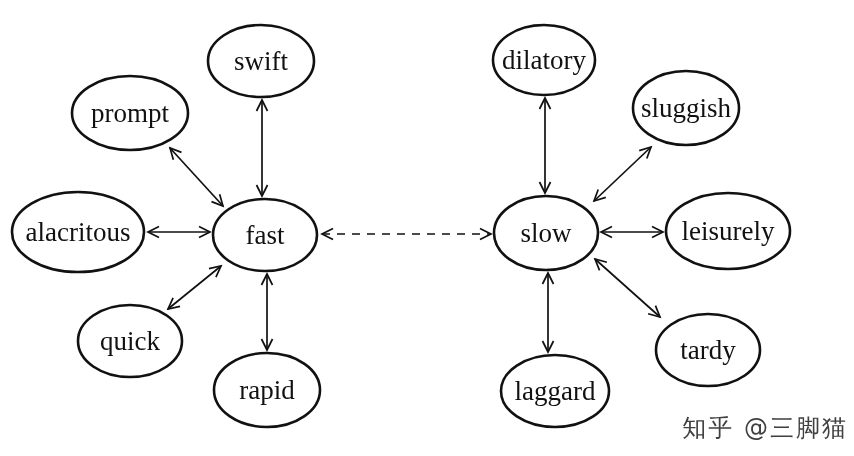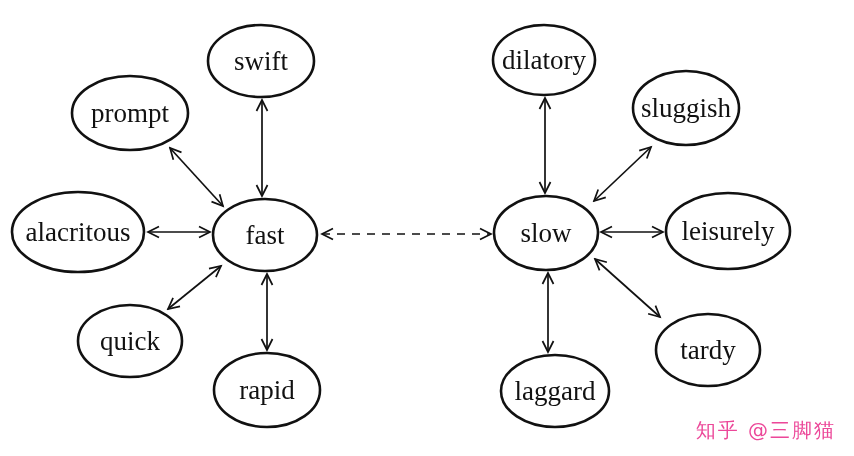--- a/index.html
+++ b/index.html
@@ -29,26 +29,26 @@
   svg .edge {
     stroke: #111111;
     stroke-width: 1.7;
     fill: none;
   }
   svg .edge.dashed {
     stroke-dasharray: 8 7;
   }
   .watermark {
     position: absolute;
-    right: 18px;
+    right: 6px;
     bottom: 12px;
     font-family: "DejaVu Sans", sans-serif;
-    font-size: 20px;
+    font-size: 24px;
     letter-spacing: 2px;
-    color: #ec4899;
+    color: #404040;
     text-shadow: 1px 1px 0 #ffffff;
     user-select: none;
   }
 </style>
 </head>
 <body>
 
 <div class="canvas">
   <svg width="854" height="456" viewBox="0 0 854 456">
     <defs>

